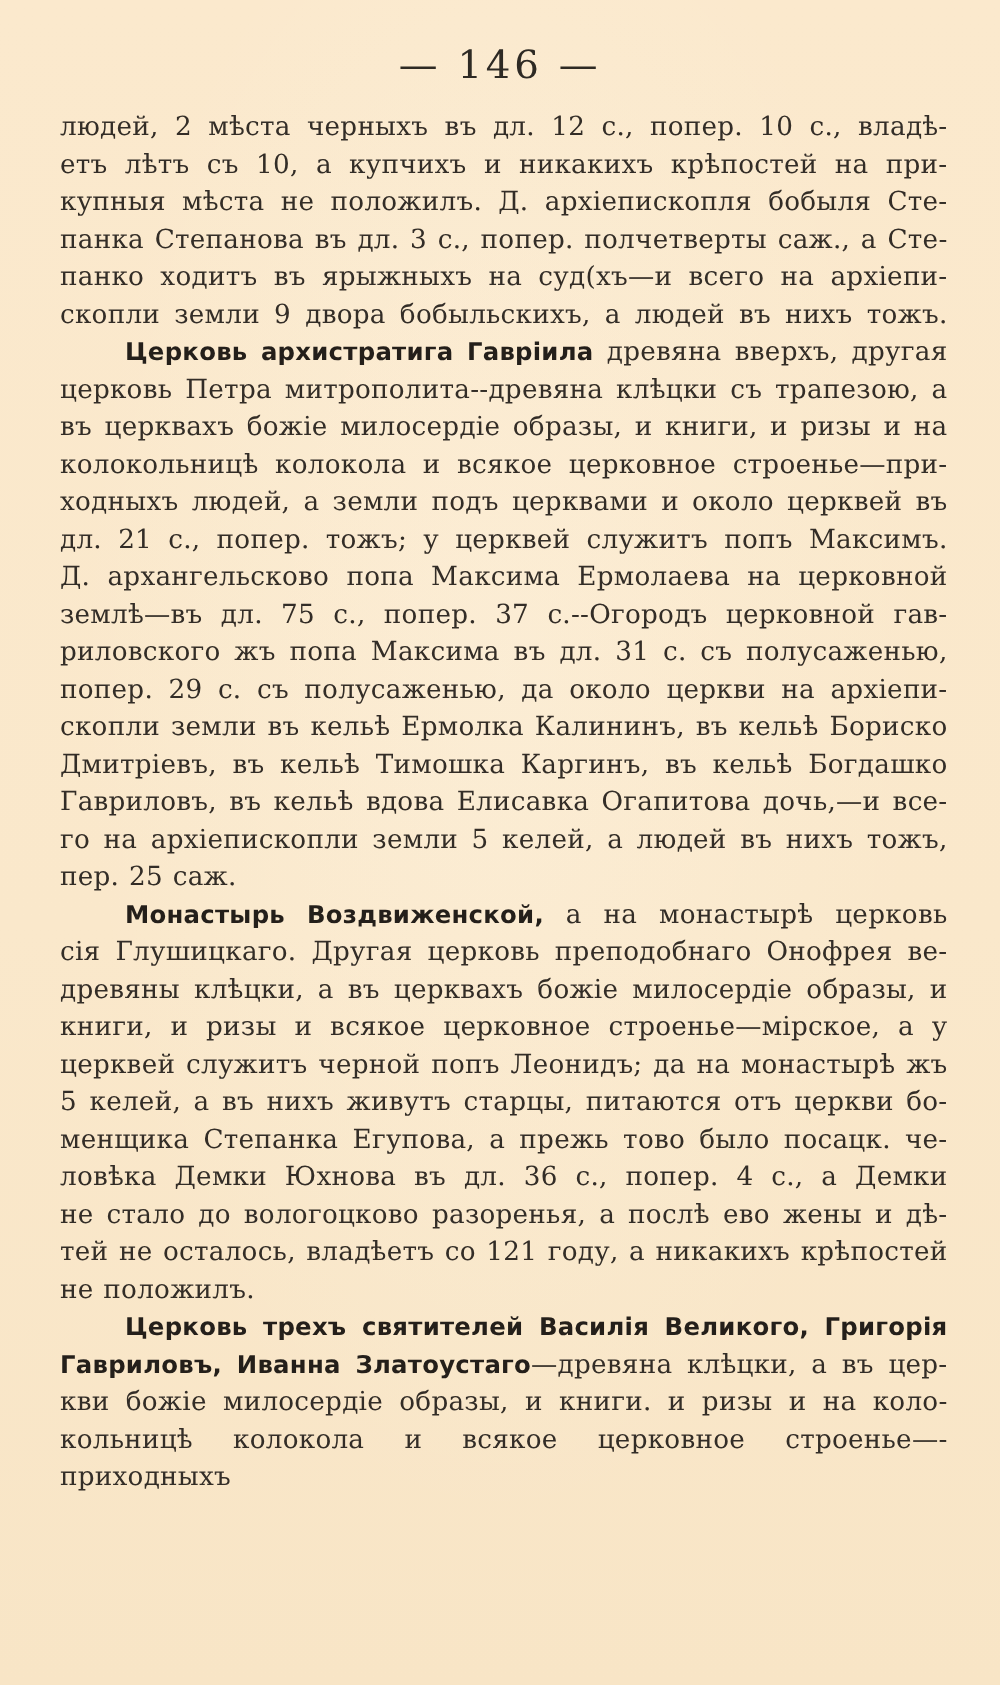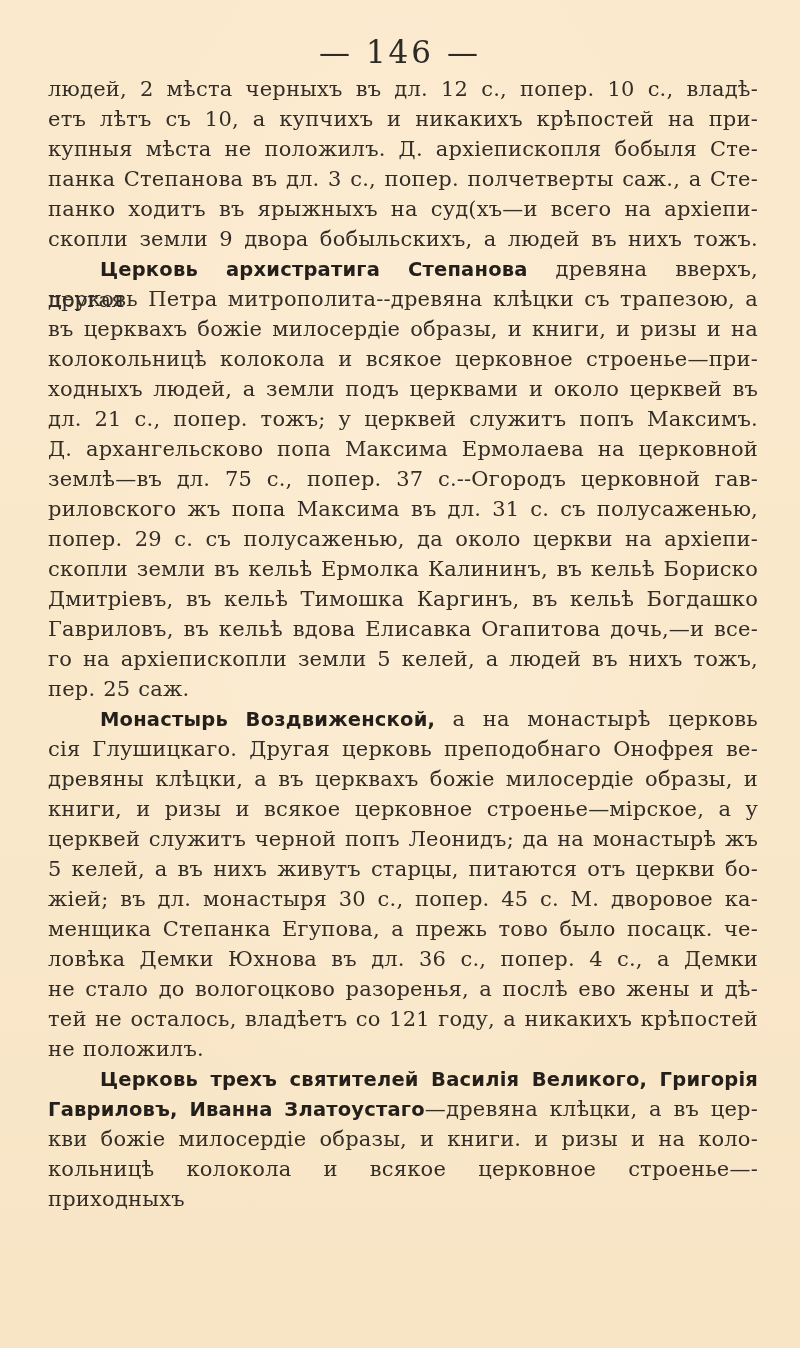--- a/index.html
+++ b/index.html
@@ -18,21 +18,21 @@
     color:#332d27;
   }
   .page-number{
     padding-top:34px;
     text-align:center;
     font-size:31px;
     letter-spacing:3px;
     color:#2e2a24;
   }
   .text-block{
-    margin:4px 44px 0 48px;
+    margin:16px 44px 0 48px;
     width:710px;
     font-size:21px;
   }
   .para{margin:0;padding:0;}
   .line{
     height:30px;
     line-height:30px;
     text-align:justify;
     text-align-last:justify;
     -moz-text-align-last:justify;
@@ -60,21 +60,21 @@
   <div class="text-block">
       <div class="para">
         <div class="line">людей, 2 мѣста черныхъ въ дл. 12 с., попер. 10 с., владѣ-</div>
         <div class="line">етъ лѣтъ съ 10, а купчихъ и никакихъ крѣпостей на при-</div>
         <div class="line">купныя мѣста не положилъ. Д. архіепископля бобыля Сте-</div>
         <div class="line">панка Степанова въ дл. 3 с., попер. полчетверты саж., а Сте-</div>
         <div class="line">панко ходитъ въ ярыжныхъ на суд(хъ—и всего на архіепи-</div>
         <div class="line">скопли земли 9 двора бобыльскихъ, а людей въ нихъ тожъ.</div>
       </div>
       <div class="para">
-        <div class="line indent"><span class="lead">Церковь архистратига Степанова</span> древяна вверхъ, другая</div>
+        <div class="line indent"><span class="lead">Церковь архистратига Гавріила</span> древяна вверхъ, другая</div>
         <div class="line">церковь Петра митрополита--древяна клѣцки съ трапезою, а</div>
         <div class="line">въ церквахъ божіе милосердіе образы, и книги, и ризы и на</div>
         <div class="line">колокольницѣ колокола и всякое церковное строенье—при-</div>
         <div class="line">ходныхъ людей, а земли подъ церквами и около церквей въ</div>
         <div class="line">дл. 21 с., попер. тожъ; у церквей служитъ попъ Максимъ.</div>
         <div class="line">Д. архангельсково попа Максима Ермолаева на церковной</div>
         <div class="line">землѣ—въ дл. 75 с., попер. 37 с.--Огородъ церковной гав-</div>
         <div class="line">риловского жъ попа Максима въ дл. 31 с. съ полусаженью,</div>
         <div class="line">попер. 29 с. съ полусаженью, да около церкви на архіепи-</div>
         <div class="line">скопли земли въ кельѣ Ермолка Калининъ, въ кельѣ Бориско</div>
@@ -83,21 +83,20 @@
         <div class="line">го на архіепископли земли 5 келей, а людей въ нихъ тожъ,</div>
         <div class="line flush">пер. 25 саж.</div>
       </div>
       <div class="para">
         <div class="line indent"><span class="lead">Монастырь Воздвиженской,</span> а на монастырѣ церковь</div>
         <div class="line">сія Глушицкаго. Другая церковь преподобнаго Онофрея ве-</div>
         <div class="line">древяны клѣцки, а въ церквахъ божіе милосердіе образы, и</div>
         <div class="line">книги, и ризы и всякое церковное строенье—мірское, а у</div>
         <div class="line">церквей служитъ черной попъ Леонидъ; да на монастырѣ жъ</div>
         <div class="line">5 келей, а въ нихъ живутъ старцы, питаются отъ церкви бо-</div>
-        <div class="line">жіей; въ дл. монастыря 30 с., попер. 45 с. М. дворовое ка-</div>
         <div class="line">менщика Степанка Егупова, а прежь тово было посацк. че-</div>
         <div class="line">ловѣка Демки Юхнова въ дл. 36 с., попер. 4 с., а Демки</div>
         <div class="line">не стало до вологоцково разоренья, а послѣ ево жены и дѣ-</div>
         <div class="line">тей не осталось, владѣетъ со 121 году, а никакихъ крѣпостей</div>
         <div class="line flush">не положилъ.</div>
       </div>
       <div class="para">
         <div class="line indent"><span class="lead">Церковь трехъ святителей Василія Великого, Григорія</span></div>
         <div class="line"><span class="lead">Гавриловъ, Иванна Златоустаго</span>—древяна клѣцки, а въ цер-</div>
         <div class="line">кви божіе милосердіе образы, и книги. и ризы и на коло-</div>

